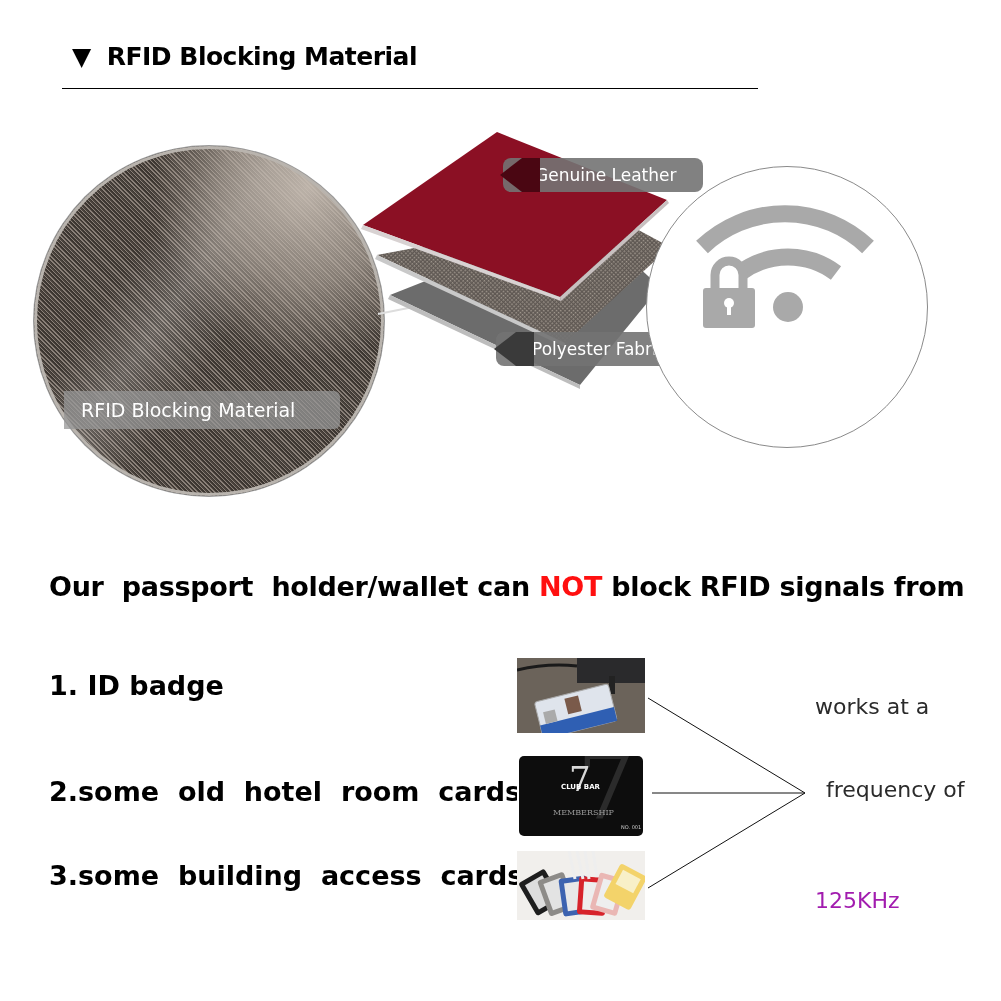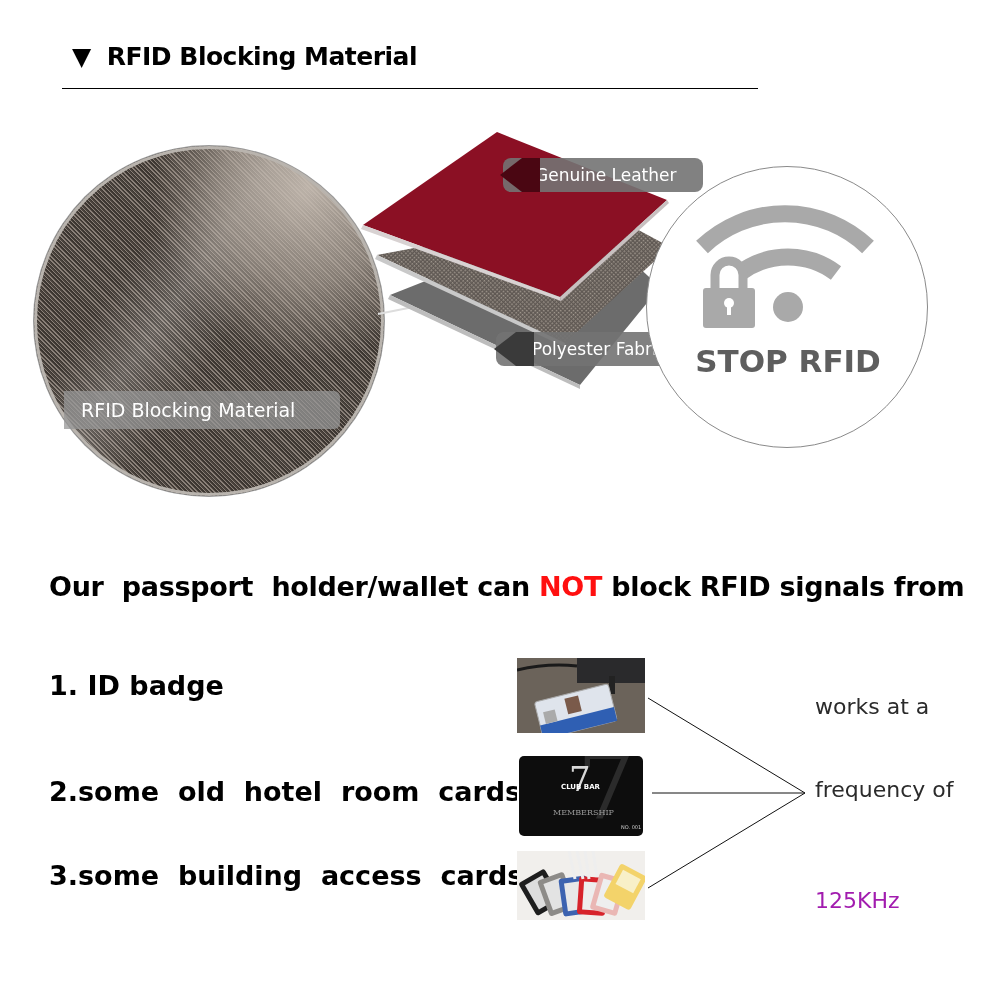--- a/index.html
+++ b/index.html
@@ -41,21 +41,21 @@
   .item2 { top:776px; }
   .item3 { top:860px; }
 
   .thumb { left:517px; width:128px; overflow:hidden; }
   .thumb1 { top:658px; height:75px; background:linear-gradient(160deg,#5a5650 0%,#7a6f62 40%,#6c6358 100%); }
   .thumb2 { top:754px; height:83px; background:#fff; }
   .thumb3 { top:851px; height:69px; background:#f2f0ee; }
 
   .freq { left:815px; font-size:22px; color:#2b2b2b; white-space:nowrap;text-align:right; }
   .freq1 { top:694px; }
-  .freq2 { top:777px; }
+  .freq2 { top:777px;margin-left:11px; }
   .freq3 { top:888px; color:#a21caf; }
 
   .lines { left:640px; top:690px; width:180px; height:210px; }
 </style>
 </head>
 <body>
 
 <div class="abs title">
   <span class="tri">▼</span><span>RFID Blocking Material</span>
 </div>
@@ -103,21 +103,20 @@
     <path d="M12 52 A120 120 0 0 1 178 52" stroke-width="17"></path>
     <path d="M50 78 A80 80 0 0 1 146 78" stroke-width="17"></path>
   </g>
   <circle cx="98" cy="112" r="15" fill="#a9a9a9"></circle>
   <path d="M25 95 V80 A14 14 0 0 1 53 80 V95" fill="none" stroke="#a9a9a9" stroke-width="9"></path>
   <rect x="13" y="93" width="52" height="40" rx="3" fill="#a9a9a9"></rect>
   <circle cx="39" cy="108" r="5" fill="#fff"></circle>
   <rect x="37" y="110" width="4" height="10" fill="#fff"></rect>
 </svg>
 <div class="abs stop-text">
-  <div>STOP RFID</div>
 </div>
 
 <div class="abs statement" style="white-space:pre"><span>Our  passport  holder/wallet can </span><span class="neg">NOT</span><span> block RFID signals from</span></div>
 
 <div class="abs item item1" style="white-space:pre;word-spacing:0">1. ID badge</div>
 <div class="abs item item2" style="white-space:pre;word-spacing:0">2.some  old  hotel  room  cards</div>
 <div class="abs item item3" style="white-space:pre;word-spacing:0">3.some  building  access  cards</div>
 
 <div class="abs thumb thumb1">
   <svg width="128" height="75" viewBox="0 0 128 75">

